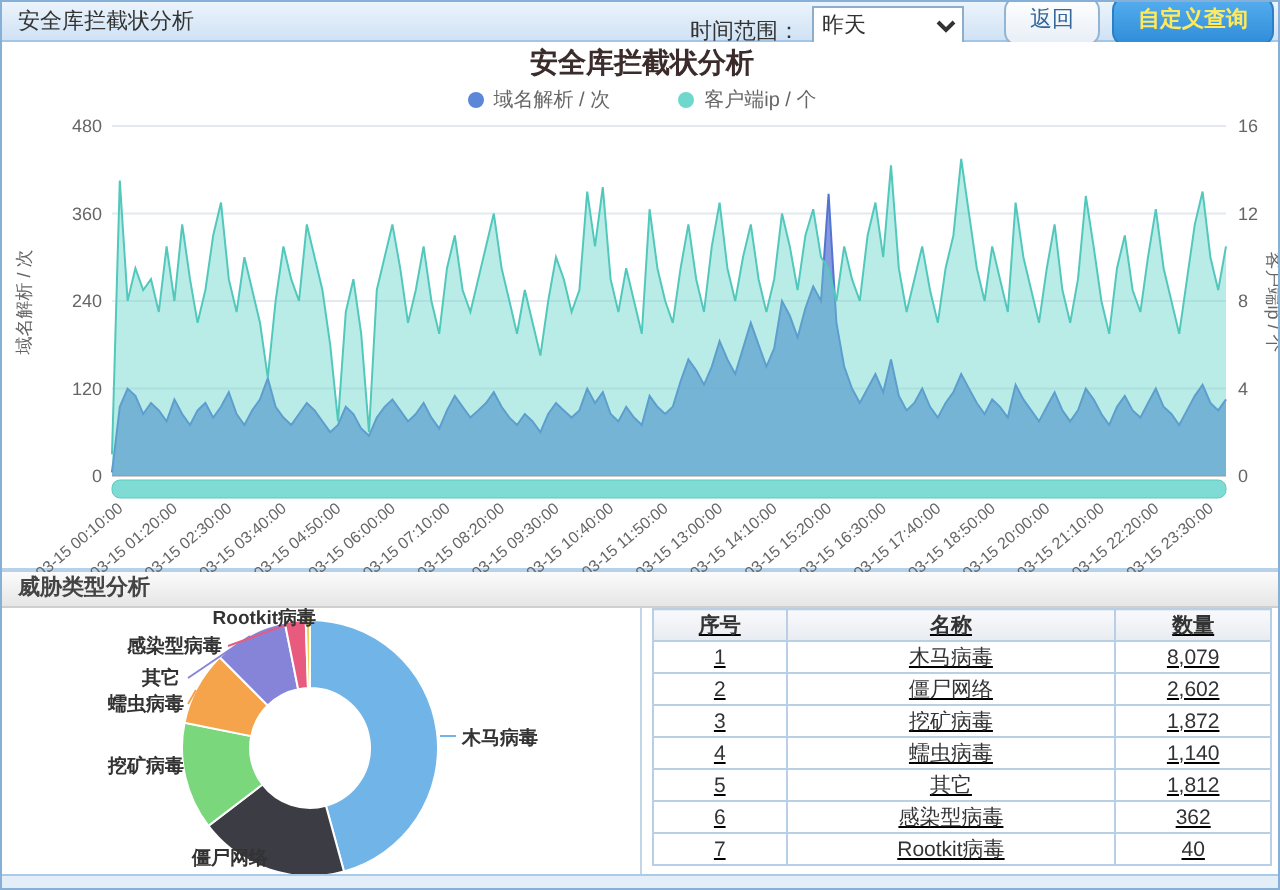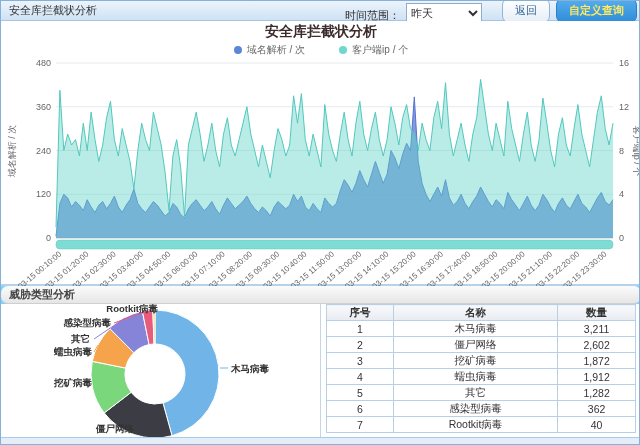--- a/index.html
+++ b/index.html
@@ -26,25 +26,25 @@
   .main-title { position:absolute; top:2px; left:0; width:100%; text-align:center;
     font-size:14px; font-weight:bold; color:#3b2b2b; }
   .legend { position:absolute; top:22px; left:0; width:100%; display:flex;
     justify-content:center; gap:34px; }
   .legend-item { display:flex; align-items:center; gap:5px; font-size:10px; color:#666; }
   .dot { width:8px; height:8px; border-radius:50%; }
   #trend-svg { position:absolute; top:0; left:0; }
   
   .section-header { position:absolute; top:285px; left:0; width:640px; height:18px;
     background:linear-gradient(#fbfbfb,#e6e6e6); border-bottom:1px solid #cfcfcf;
-    font-size:11px; font-weight:bold; color:#444; line-height:17px; padding-left:8px;border-radius:7px; }
+    font-size:11px; font-weight:bold; color:#444; line-height:17px; padding-left:8px; }
   .donut-panel { position:absolute; top:303px; left:0; width:320px; height:135px;
     background:#fff; border-right:1px solid #c2d6e8; overflow:hidden; }
   .table-panel { position:absolute; top:303px; left:320px; width:320px; height:135px;
-    background:#fff; }
+    background:#fff;text-decoration:underline; }
   table.threat { border-collapse:collapse; margin-left:5px; width:310px; }
   table.threat th, table.threat td { border:1px solid #b9cfe5; font-size:10.5px;
     color:#333; text-align:center; height:16px; padding:0 2px; }
   table.threat th { background:linear-gradient(#f8f9fb,#e8ecf1); font-weight:bold; }
   table.threat td { background:#fff; }
   .bottom-strip { position:absolute; bottom:0; left:0; width:640px; height:7px;
     background:#e4eef8; border-top:1px solid #aacbe8; }
 </style>
 </head>
 <body>
@@ -156,41 +156,41 @@
           <tr id="thead-row">
             <th style="width: 67px;">序号</th>
             <th style="width: 165px;">名称</th>
             <th style="width: 78px;">数量</th>
           </tr>
         </thead>
       <tbody id="tbody">
           <tr>
             <td>1</td>
             <td>木马病毒</td>
-            <td>3,211</td>
+            <td>8,079</td>
           </tr>
           <tr>
             <td>2</td>
             <td>僵尸网络</td>
             <td>2,602</td>
           </tr>
           <tr>
             <td>3</td>
             <td>挖矿病毒</td>
             <td>1,872</td>
           </tr>
           <tr>
             <td>4</td>
             <td>蠕虫病毒</td>
-            <td>1,912</td>
+            <td>1,140</td>
           </tr>
           <tr>
             <td>5</td>
             <td>其它</td>
-            <td>1,282</td>
+            <td>1,812</td>
           </tr>
           <tr>
             <td>6</td>
             <td>感染型病毒</td>
             <td>362</td>
           </tr>
           <tr>
             <td>7</td>
             <td>Rootkit病毒</td>
             <td>40</td>

